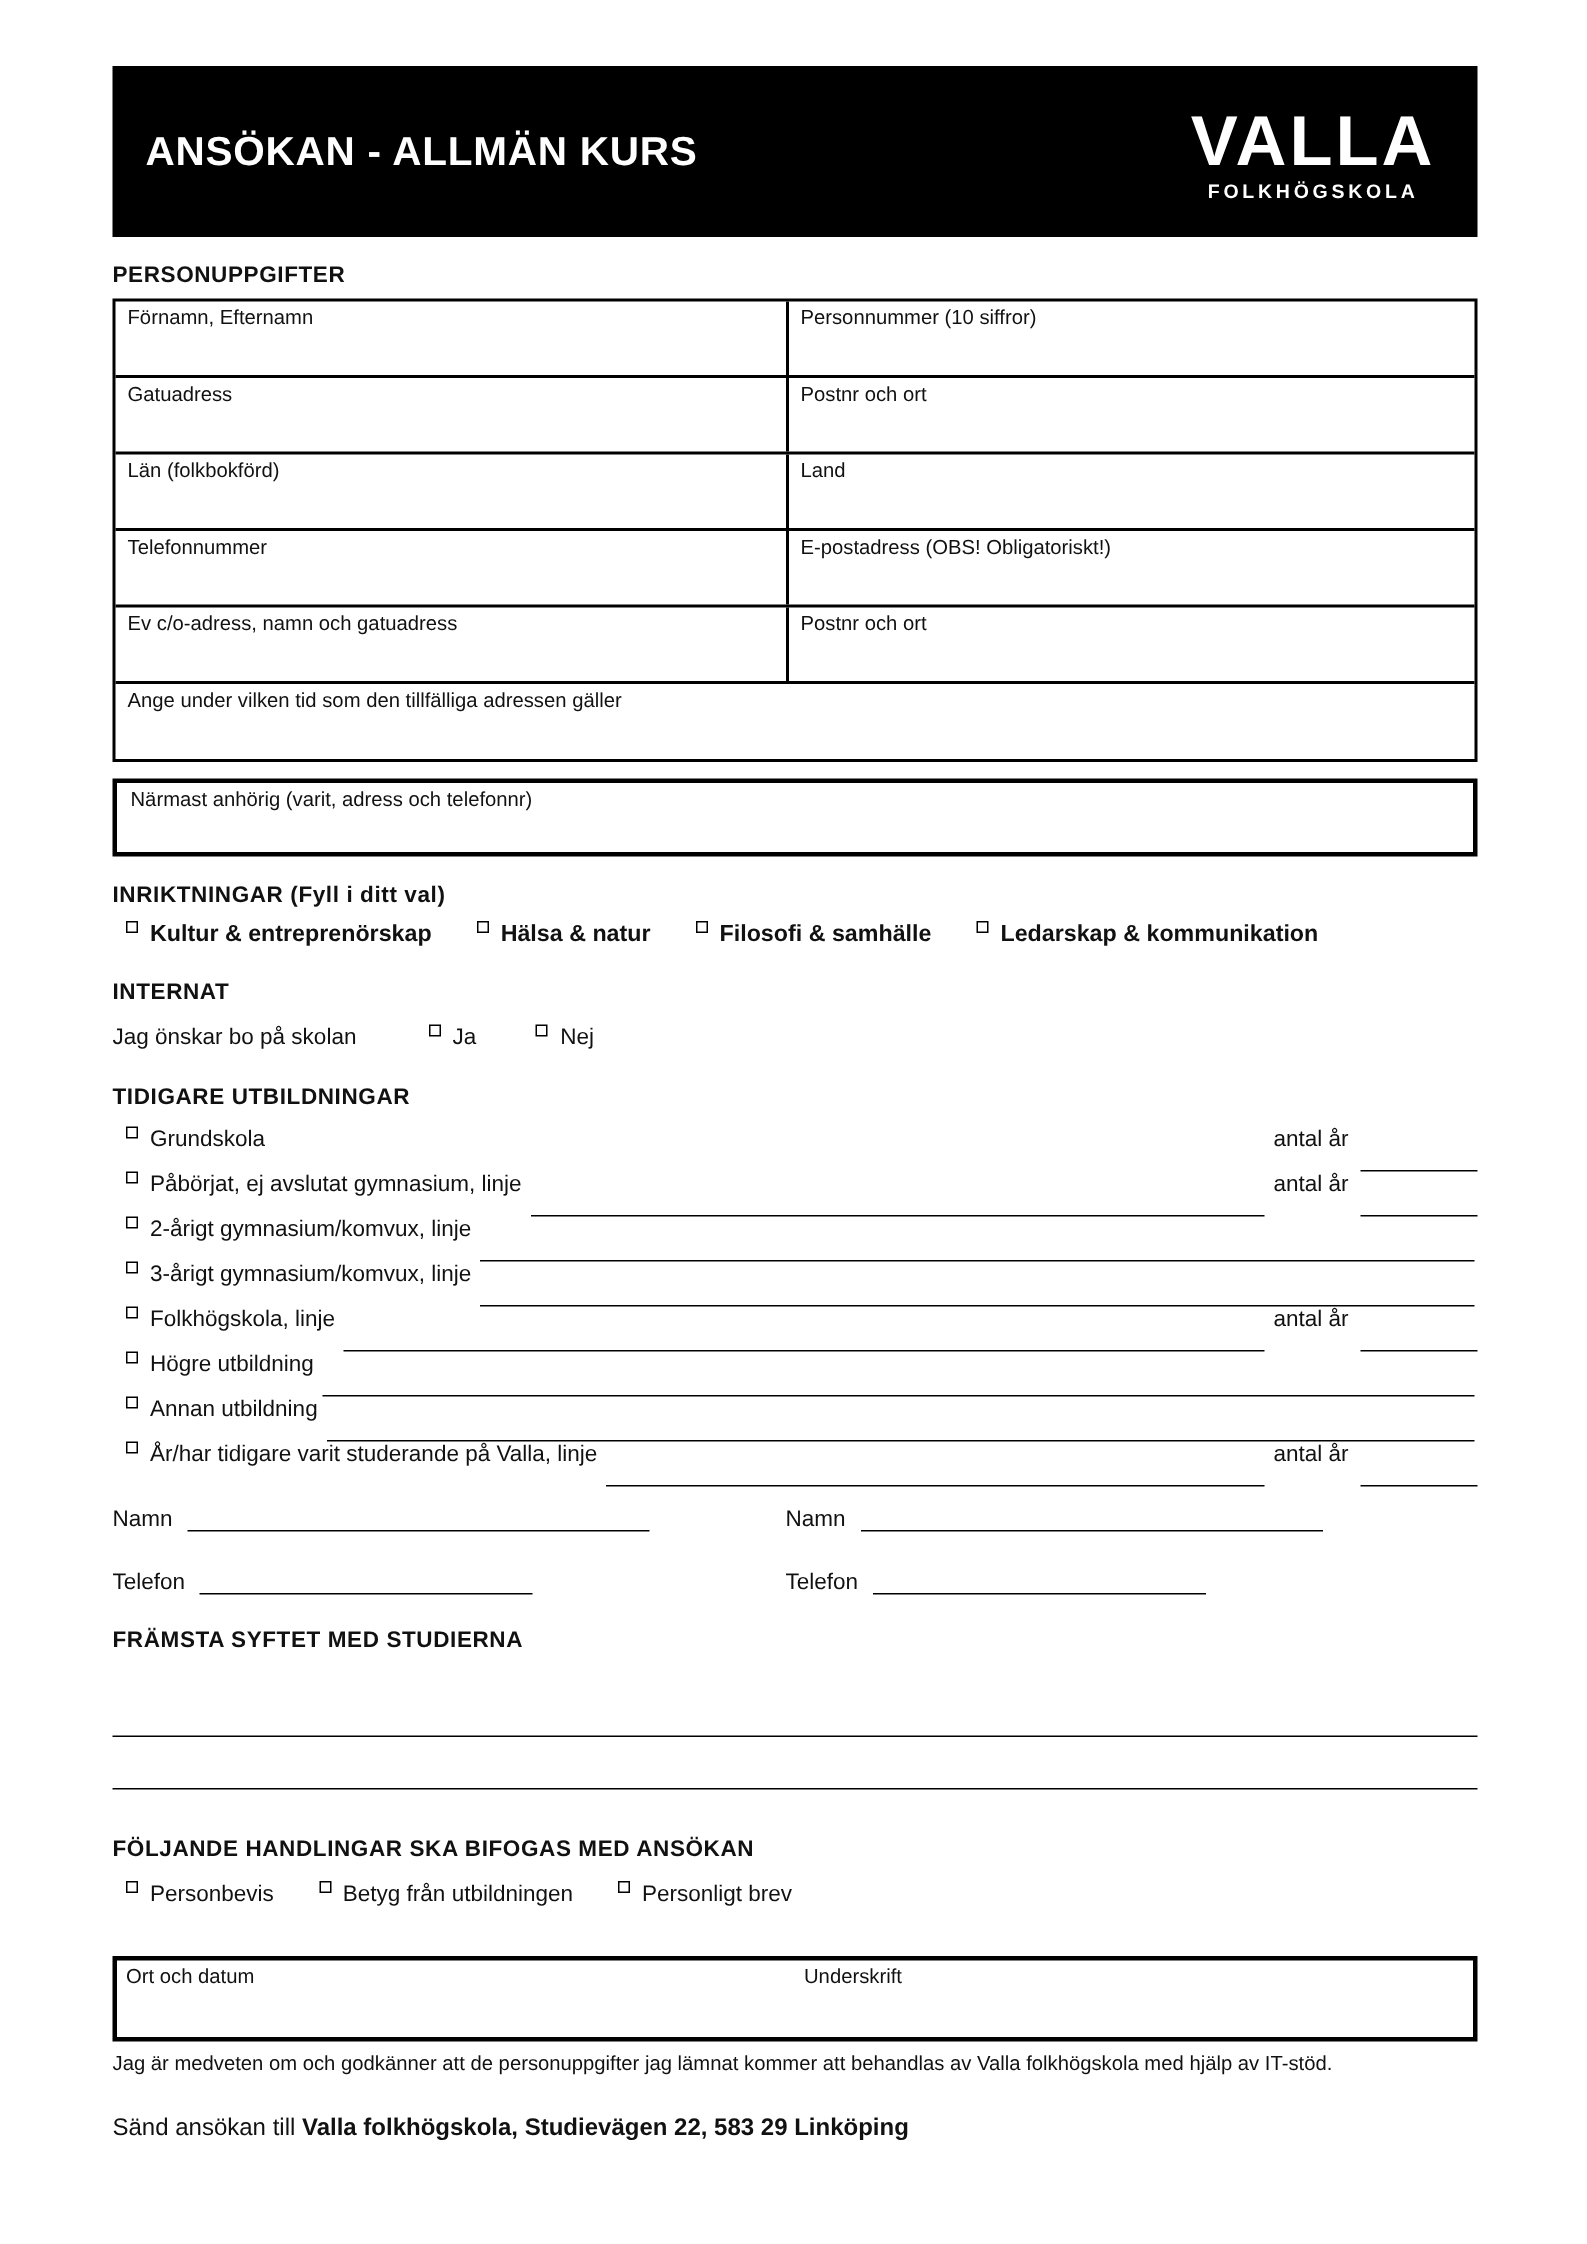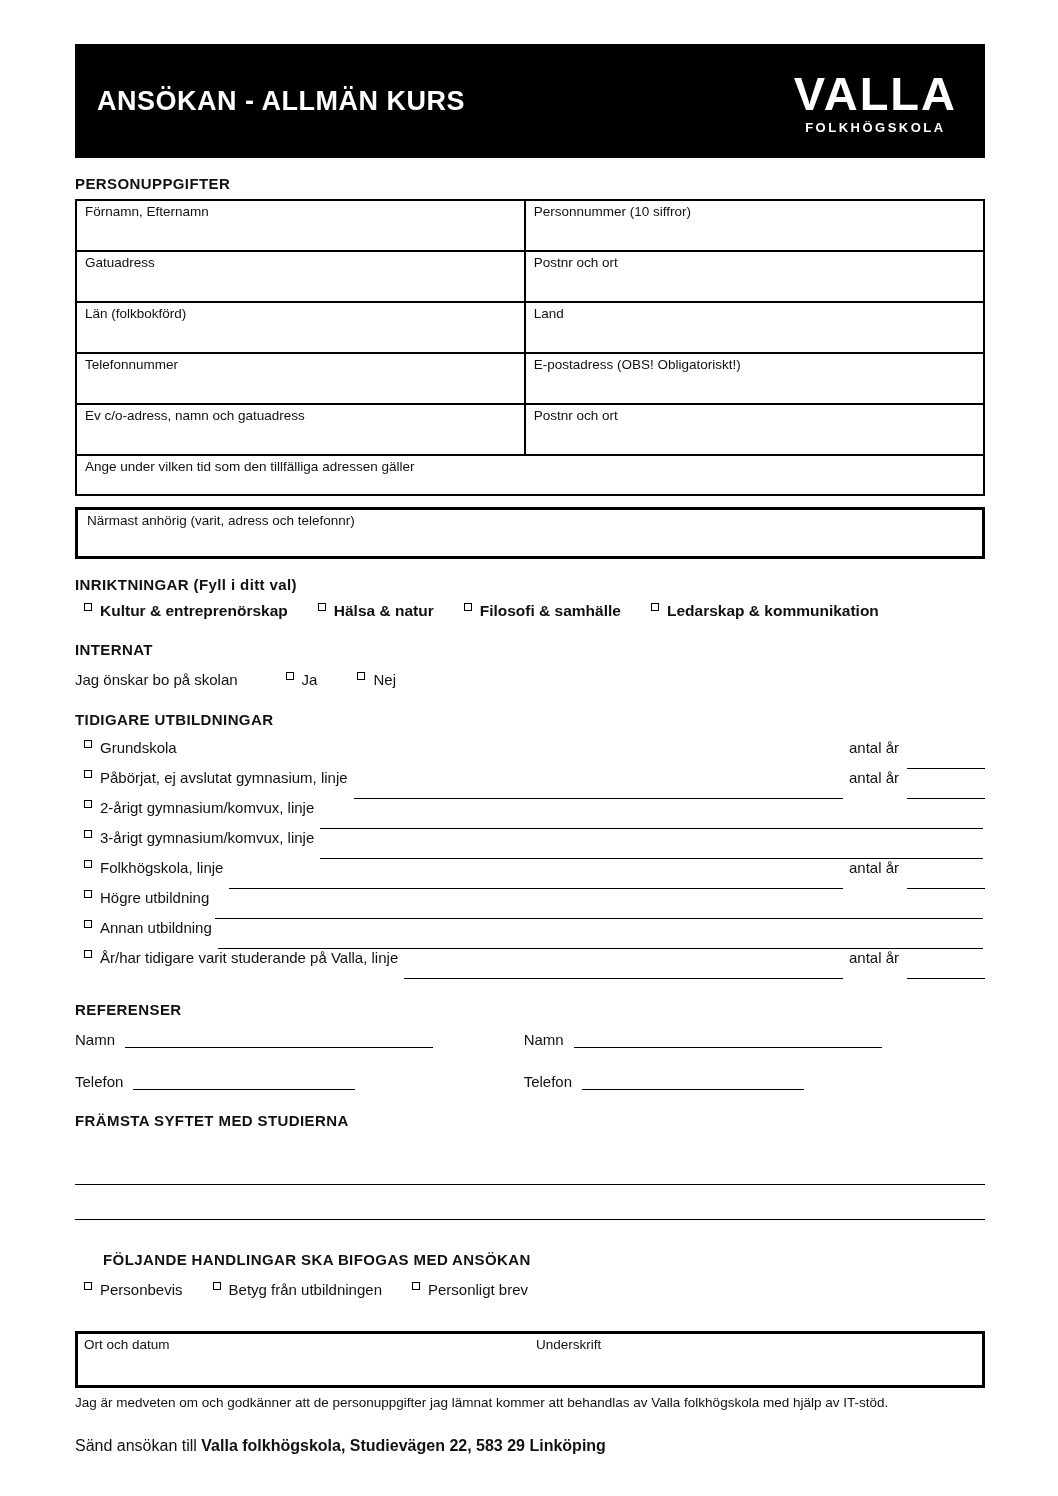--- a/index.html
+++ b/index.html
@@ -31,21 +31,21 @@
   }
 
   
   .h-person { margin-top:17px; }
   .ptable { border:2px solid #000; margin-top:7px; }
   .prow {
     display:grid; grid-template-columns:49.3% 50.7%;
     border-bottom:2px solid #000; height:51px;
   }
   .prow:last-child { border-bottom:none; }
-  .prow-full { display:block; height:38px; }
+  .prow-full { display:block; height:50px; }
   .pcell { padding:3px 8px; font-size:13.5px; }
   .pcell.rgt { border-left:2px solid #000; }
   .anhorig-box {
     border:3px solid #000; height:52px; margin-top:11px;
     padding:3px 9px; font-size:13.5px;
   }
 
   
   .cb {
     display:inline-block; width:8px; height:8px;
@@ -82,21 +82,21 @@
   .wline.namn { width:308px; }
   .wline.tel  { width:222px; }
 
   
   .h-syfte { margin-top:22px; }
   .rule { border-bottom:1.5px solid #000; height:0; }
   .rule.r1 { margin-top:55px; }
   .rule.r2 { margin-top:34px; }
 
   
-  .h-handl { margin-top:31px;margin-left:28px; }
+  .h-handl { margin-top:31px; }
   .handl-row { display:flex; gap:30px; margin-top:13px; padding-left:9px; font-size:15px; }
 
   
   .sig-box {
     border:3px solid #000; height:57px; margin-top:33px;
     display:grid; grid-template-columns:50% 50%;
     font-size:13.5px;
   }
   .sig-cell { padding:3px 6px; }
 
@@ -219,21 +219,20 @@
     <div class="t-row">
       <span class="cb"></span>
       <span class="lbl">År/har tidigare varit studerande på Valla, linje</span>
       <span class="line"></span>
       <span class="antal">antal år</span>
       <span class="shortline"></span>
     </div>
 
   </div>
 
-  <div class="sec-h h-ref">REFERENSER</div>
   <div class="ref-row">
     <div class="ref-cell">
       <span>Namn</span>
       <span class="wline namn"></span>
     </div>
     <div class="ref-cell">
       <span>Namn</span>
       <span class="wline namn"></span>
     </div>
   </div>

